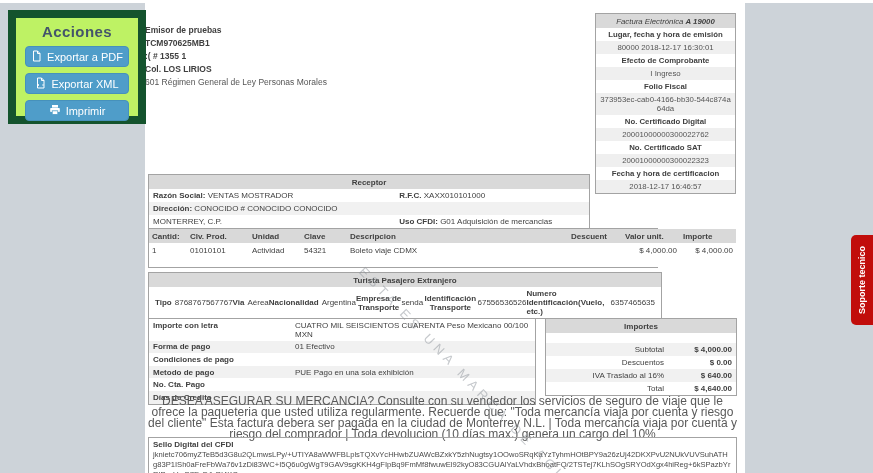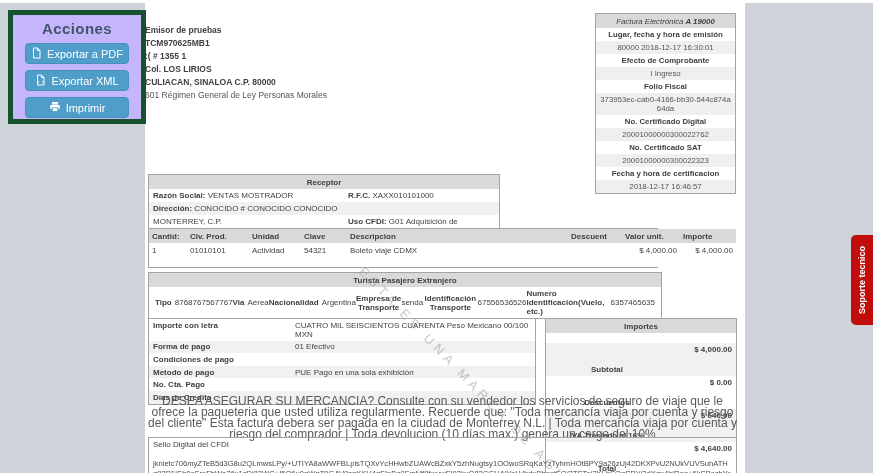--- a/index.html
+++ b/index.html
@@ -2,21 +2,21 @@
 <html><head>
 <meta charset="utf-8">
 <style>
   * { margin:0; padding:0; box-sizing:border-box; }
   html,body { width:873px; height:473px; overflow:hidden; background:#fff;
     font-family:"Liberation Sans", sans-serif; color:#3f3f3f; }
   .backdrop { position:absolute; left:0; top:3px; right:0; bottom:0; background:#cdd3d9; }
 
   
   .actions-panel { position:absolute; left:8px; top:10px; width:138px; height:114px;
-    border:5px solid #14532d; background:#c4b5fd; z-index:3; }
+    border:8px solid #14532d; background:#bef264; z-index:3; }
   .actions-title { text-align:center; margin-top:5px; font-size:15px; font-weight:700;
     color:#44546b; letter-spacing:.4px; }
   .action-btn { display:flex; align-items:center; justify-content:center; gap:5px;
     width:104px; height:21px; margin:6px auto 0 auto; background:#4f9dc9;
     border:1px solid #4691bb; border-radius:4px; color:#fff; font-size:11px;
     font-family:"Liberation Sans", sans-serif; cursor:pointer; }
   .action-btn svg { flex:0 0 auto; }
 
   
   .page { position:absolute; left:145px; top:0; width:600px; height:473px;
@@ -33,21 +33,21 @@
   .invoice-box .hd { background:#d9d9d9; font-style:italic; padding:2.5px 0; }
   .invoice-box .hd b { font-weight:700; }
   .invoice-box .lbl { font-weight:700; background:#fff; padding:2px 1px; }
   .invoice-box .val { background:#efefef; padding:2px 3px; color:#555; word-break:break-all; }
 
   table { border-collapse:collapse; }
   .box-border { border:1px solid #a3a3a3; }
   .sec-hd { background:#d9d9d9; font-weight:700; text-align:center; padding:2.5px 0; font-size:8px; }
 
   
-  .receptor { position:absolute; left:3px; top:174px; width:352px; }
+  .receptor { position:absolute; left:3px; top:174px; width:442px; }
   .receptor .row { display:flex; padding:2px 4px; min-height:12px; }
   .receptor .row.alt { background:#f1f1f1; }
   .receptor .cell-l { width:57%; }
   .receptor .cell-r { width:43%; }
   .b { font-weight:700; }
 
   
   .items { position:absolute; left:3px; top:228px; width:510px; font-size:8px; }
   .items table { width:100%; table-layout:fixed; }
   .items th { background:#d9d9d9; font-weight:700; text-align:left; padding:2.5px 3px; }
@@ -69,30 +69,30 @@
   .payment { position:absolute; left:3px; top:318px; width:388px; }
   .payment .row { display:flex; padding:1.8px 4px; min-height:11.6px; }
   .payment .row:nth-child(even) { background:#f1f1f1; }
   .payment .lbl { width:142px; font-weight:700; flex:0 0 auto; }
 
   
   .totals { position:absolute; left:400px; top:318px; width:192px; }
   .totals .blank { height:10px; background:#fff; }
   .totals .row { display:flex; justify-content:flex-end; padding:2px 4px; min-height:12px; }
   .totals .row:nth-child(odd) { background:#f1f1f1; }
-  .totals .lbl { font-weight:700; text-align:center; flex:1; padding-right:10px;margin-top:20px; }
+  .totals .lbl { font-weight:400; text-align:right; flex:1; padding-right:10px; }
   .totals .val { width:58px; text-align:right; font-weight:700; }
 
   
   .disclaimer { position:absolute; left:3px; top:396px; width:589px; text-align:center;
     font-size:12px; line-height:11px; color:#595959; }
 
   
   .sello { position:absolute; left:3px; top:437px; width:589px; height:44px; padding:2px 4px; }
-  .sello .ttl { font-weight:400; font-size:8px; margin-bottom:10px; }
+  .sello .ttl { font-weight:700; font-size:8px; margin-bottom:1px; }
   .sello .b64 { font-size:7.6px; line-height:10px; word-break:break-all; color:#4a4a4a; }
 
   
   .watermark { position:absolute; left:222px; top:264px; z-index:5; pointer-events:none;
     transform:rotate(46deg); transform-origin:0 0; white-space:nowrap;
     font-size:13px; letter-spacing:4.5px; color:#8d939a; opacity:.5; }
 
   
   .support-tab { position:absolute; right:0; top:235px; width:22px; height:90px; z-index:4;
     background:#c10d0b; border-radius:5px 0 0 5px; display:flex; align-items:center;
@@ -138,21 +138,20 @@
   </button>
 </div>
 
 <div class="page">
 
   <div class="emitter">
     <div>Emisor de pruebas</div>
     <div>TCM970625MB1</div>
     <div>:( # 1355 1</div>
     <div>Col. LOS LIRIOS</div>
-    <div>CULIACAN, SINALOA C.P. 80000</div>
     <div>601 Régimen General de Ley Personas Morales</div>
   </div>
 
   <div class="invoice-box">
     <div class="hd">
       <span>Factura Electrónica</span>
       <b>A 19000</b>
     </div>
     <div class="lbl">Lugar, fecha y hora de emisión</div>
     <div class="val">80000 2018-12-17 16:30:01</div>

